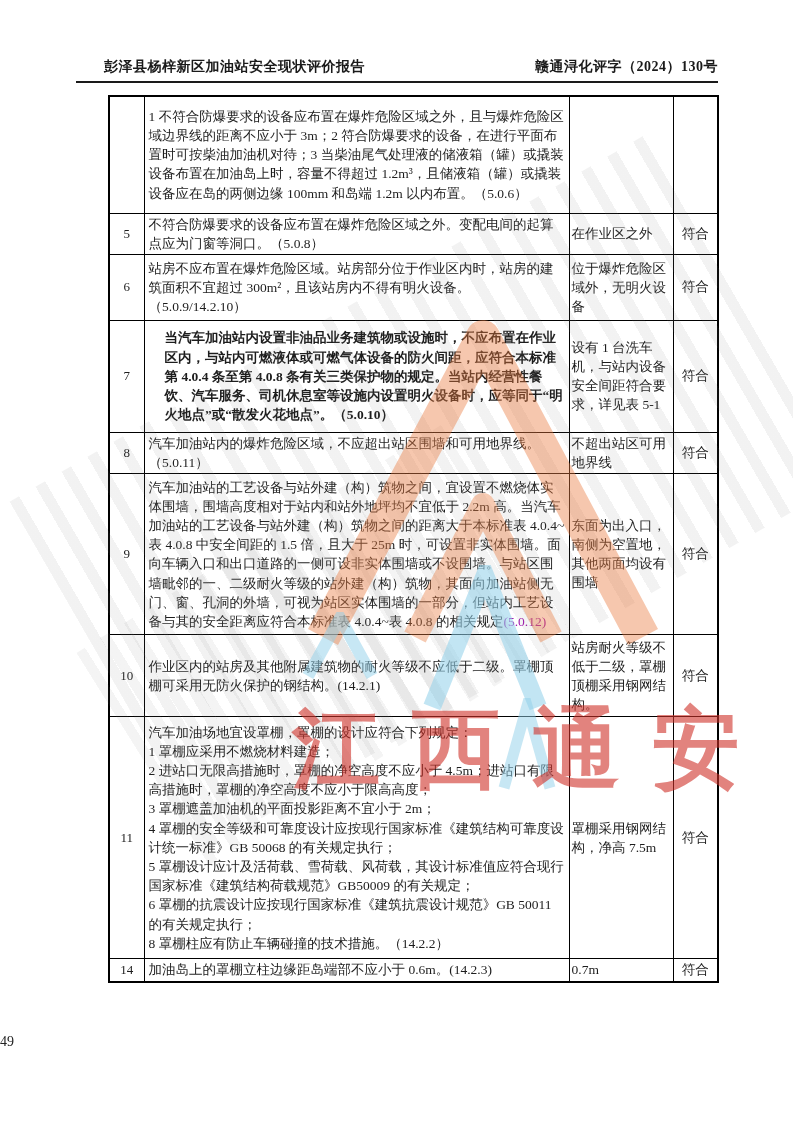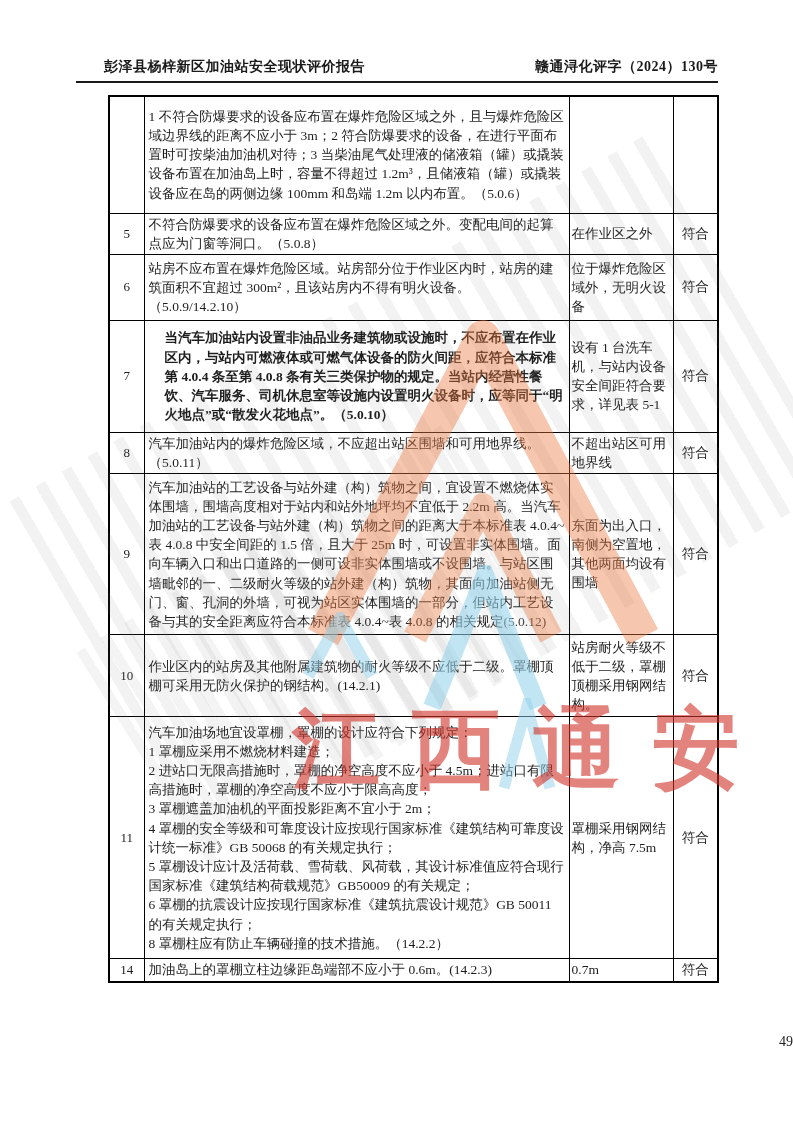--- a/index.html
+++ b/index.html
@@ -24,25 +24,25 @@
     position:absolute;left:108px;top:95px;width:609px;z-index:1;
     border-collapse:collapse;table-layout:fixed;background:transparent;
   }
   table.doc{border:2px solid #000;}
   table.doc td{border:1px solid #000;vertical-align:middle;}
   .col-num{width:35px;text-align:center;font-size:13px;}
   .col-content{width:425px;font-size:13.5px;line-height:19.2px;padding:1px 4px;white-space:pre-line;text-align:left;}
   .col-result{width:104px;font-size:13.5px;line-height:19px;padding:1px 2px;}
   .col-concl{width:45px;text-align:center;font-size:13.5px;margin-left:30px;}
   tr.bold-row .col-content{font-weight:bold;padding-left:20px;}
-  .red-frag{color:#404040;margin-top:48px;}
+  .red-frag{color:#a21caf;margin-top:48px;}
 
   
   .footer{
-    position:absolute;top:1034px;left:0;width:100%;text-align:right;
+    position:absolute;top:1034px;left:0;width:100%;text-align:left;
     font-size:14px;color:#222;z-index:2;
   }
 
   
   .wm{position:absolute;pointer-events:none;}
   .wm-gray-band1{
     left:60px;top:290px;width:740px;height:400px;z-index:3;
     transform:rotate(-30deg);
     background:repeating-linear-gradient(90deg, rgba(125,125,125,0.14) 0 11px, rgba(0,0,0,0) 11px 30px);
     opacity:.7;

